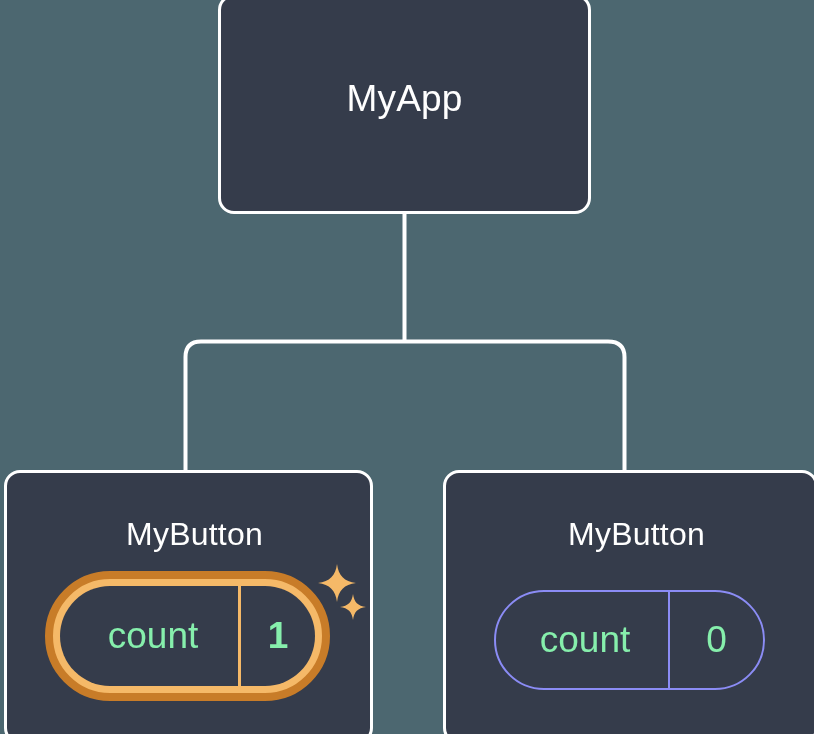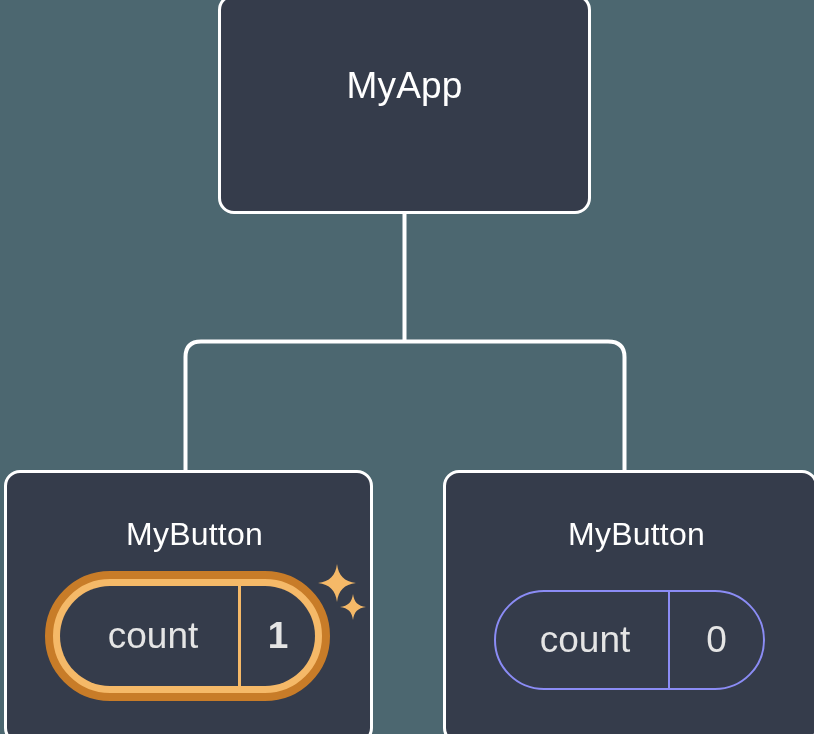--- a/index.html
+++ b/index.html
@@ -48,21 +48,21 @@
     white-space: nowrap;
   }
 
   #node-root {
     left: 218px;
     top: -6px;
     width: 373px;
     height: 220px;
   }
   #node-root .node-title {
-    top: 68px;
+    top: 81px;
     font-size: 37px;
   }
 
   #node-child-left {
     left: 4px;
     top: 470px;
     width: 369px;
     height: 274px;
   }
   #node-child-right {
@@ -83,21 +83,21 @@
     position: absolute;
     box-sizing: border-box;
     display: flex;
     align-items: stretch;
     border-radius: 999px;
   }
   .pill-key, .pill-val {
     display: flex;
     align-items: center;
     justify-content: center;
-    color: #e5e5e5;
+    color: #86efac;
     box-sizing: border-box;
   }
 
   
   #pill-left {
     left: 45px;
     top: 571px;
     width: 285px;
     height: 130px;
     border: 8px solid #c87c28;

